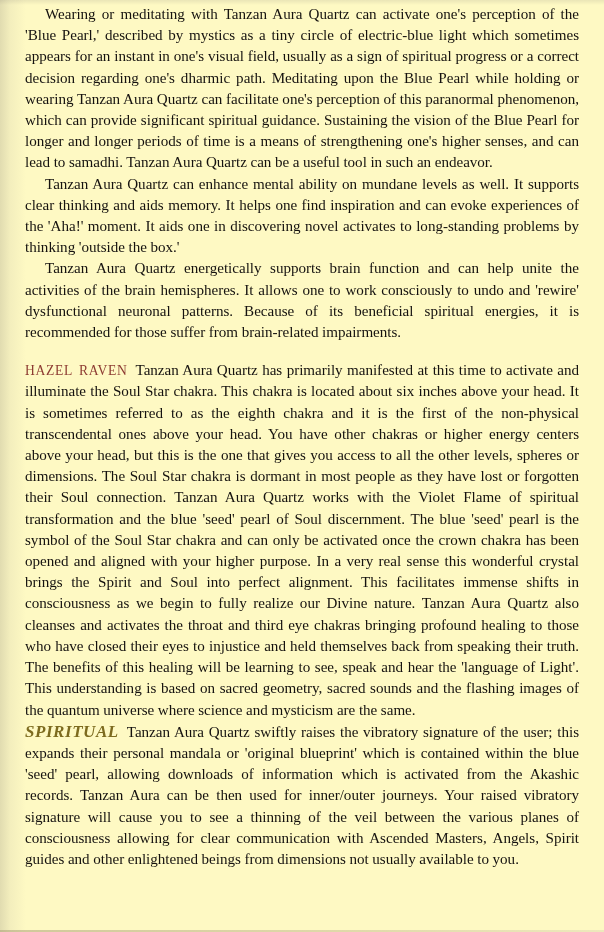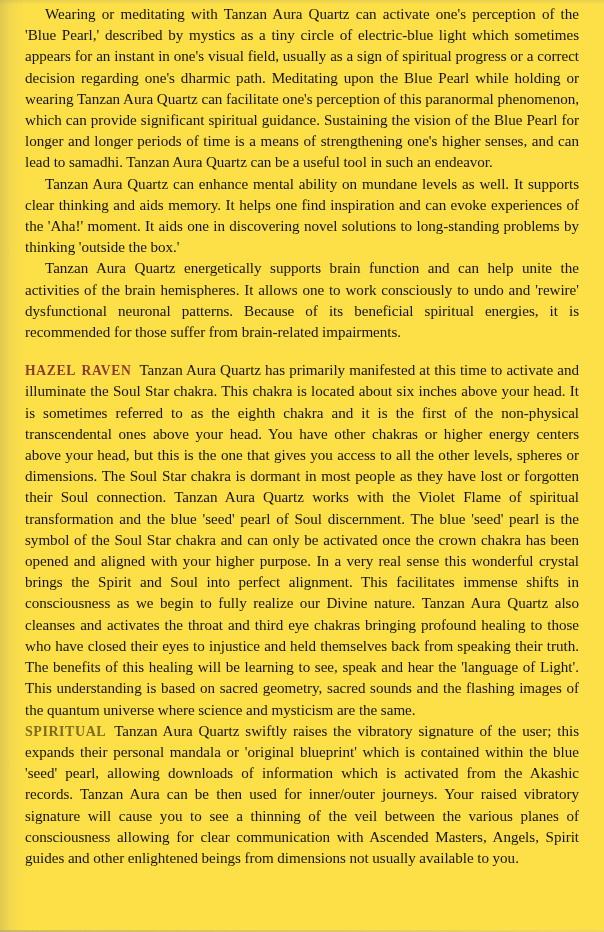--- a/index.html
+++ b/index.html
@@ -6,21 +6,21 @@
   html, body {
     margin: 0;
     padding: 0;
     background: #ffffff;
   }
 
   .page {
     position: relative;
     width: 604px;
     height: 932px;
-    background: #fde047;
+    background: #fef9c3;
     overflow: hidden;
     box-sizing: border-box;
     font-family: "Liberation Serif", "DejaVu Serif", serif;
     color: #15120f;
   }
 
   
   .gutter-shadow {
     position: absolute;
     left: 0;
@@ -82,51 +82,52 @@
     text-indent: 20px;
   }
 
   p.gap-before {
     margin-top: 17px;
   }
 
   
   .attrib-name {
     color: #8d3b32;
-    font-weight: bold;
+    font-weight: normal;
     font-size: 13.6px;
     letter-spacing: 0.7px;
     word-spacing: 1.5px;
     padding-right: 8px;
     margin-top: 48px;
   }
 
   
   .aspect-label {
     color: #7d6b1f;
     font-weight: bold;
-    font-size: 14px;
+    font-size: 17px;
     letter-spacing: 0.55px;
     padding-right: 8px;
+    font-style: italic;
   }
 </style>
 </head>
 <body>
 
 <div class="page">
 
   <div class="top-shadow"></div>
   <div class="gutter-shadow"></div>
   <div class="bottom-rule"></div>
 
   <div class="text-column">
 
     <p class="body indent">Wearing or meditating with Tanzan Aura Quartz can activate one's perception of the 'Blue Pearl,' described by mystics as a tiny circle of electric-blue light which sometimes appears for an instant in one's visual field, usually as a sign of spiritual progress or a correct decision regarding one's dharmic path. Meditating upon the Blue Pearl while holding or wearing Tanzan Aura Quartz can facilitate one's perception of this paranormal phenomenon, which can provide significant spiritual guidance. Sustaining the vision of the Blue Pearl for longer and longer periods of time is a means of strengthening one's higher senses, and can lead to samadhi. Tanzan Aura Quartz can be a useful tool in such an endeavor.</p>
 
-    <p class="body indent">Tanzan Aura Quartz can enhance mental ability on mundane levels as well. It supports clear thinking and aids memory. It helps one find inspiration and can evoke experiences of the 'Aha!' moment. It aids one in discovering novel solutions to long-standing problems by thinking 'outside the box.'</p>
+    <p class="body indent">Tanzan Aura Quartz can enhance mental ability on mundane levels as well. It supports clear thinking and aids memory. It helps one find inspiration and can evoke experiences of the 'Aha!' moment. It aids one in discovering novel activates to long-standing problems by thinking 'outside the box.'</p>
 
 
     <p class="body indent">Tanzan Aura Quartz energetically supports brain function and can help unite the activities of the brain hemispheres. It allows one to work consciously to undo and 'rewire' dysfunctional neuronal patterns. Because of its beneficial spiritual energies, it is recommended for those suffer from brain-related impairments.</p>
 
 
     <p class="body gap-before"><span class="attrib-name">HAZEL RAVEN</span><span>Tanzan Aura Quartz has primarily manifested at this time to activate and illuminate the Soul Star chakra. This chakra is located about six inches above your head. It is sometimes referred to as the eighth chakra and it is the first of the non-physical transcendental ones above your head. You have other chakras or higher energy centers above your head, but this is the one that gives you access to all the other levels, spheres or dimensions. The Soul Star chakra is dormant in most people as they have lost or forgotten their Soul connection. Tanzan Aura Quartz works with the Violet Flame of spiritual transformation and the blue 'seed' pearl of Soul discernment. The blue 'seed' pearl is the symbol of the Soul Star chakra and can only be activated once the crown chakra has been opened and aligned with your higher purpose. In a very real sense this wonderful crystal brings the Spirit and Soul into perfect alignment. This facilitates immense shifts in consciousness as we begin to fully realize our Divine nature. Tanzan Aura Quartz also cleanses and activates the throat and third eye chakras bringing profound healing to those who have closed their eyes to injustice and held themselves back from speaking their truth. The benefits of this healing will be learning to see, speak and hear the 'language of Light'. This understanding is based on sacred geometry, sacred sounds and the flashing images of the quantum universe where science and mysticism are the same.</span></p>
 
     <p class="body"><span class="aspect-label">SPIRITUAL</span><span>Tanzan Aura Quartz swiftly raises the vibratory signature of the user; this expands their personal mandala or 'original blueprint' which is contained within the blue 'seed' pearl, allowing downloads of information which is activated from the Akashic records. Tanzan Aura can be then used for inner/outer journeys. Your raised vibratory signature will cause you to see a thinning of the veil between the various planes of consciousness allowing for clear communication with Ascended Masters, Angels, Spirit guides and other enlightened beings from dimensions not usually available to you.</span></p>
 
   </div>

